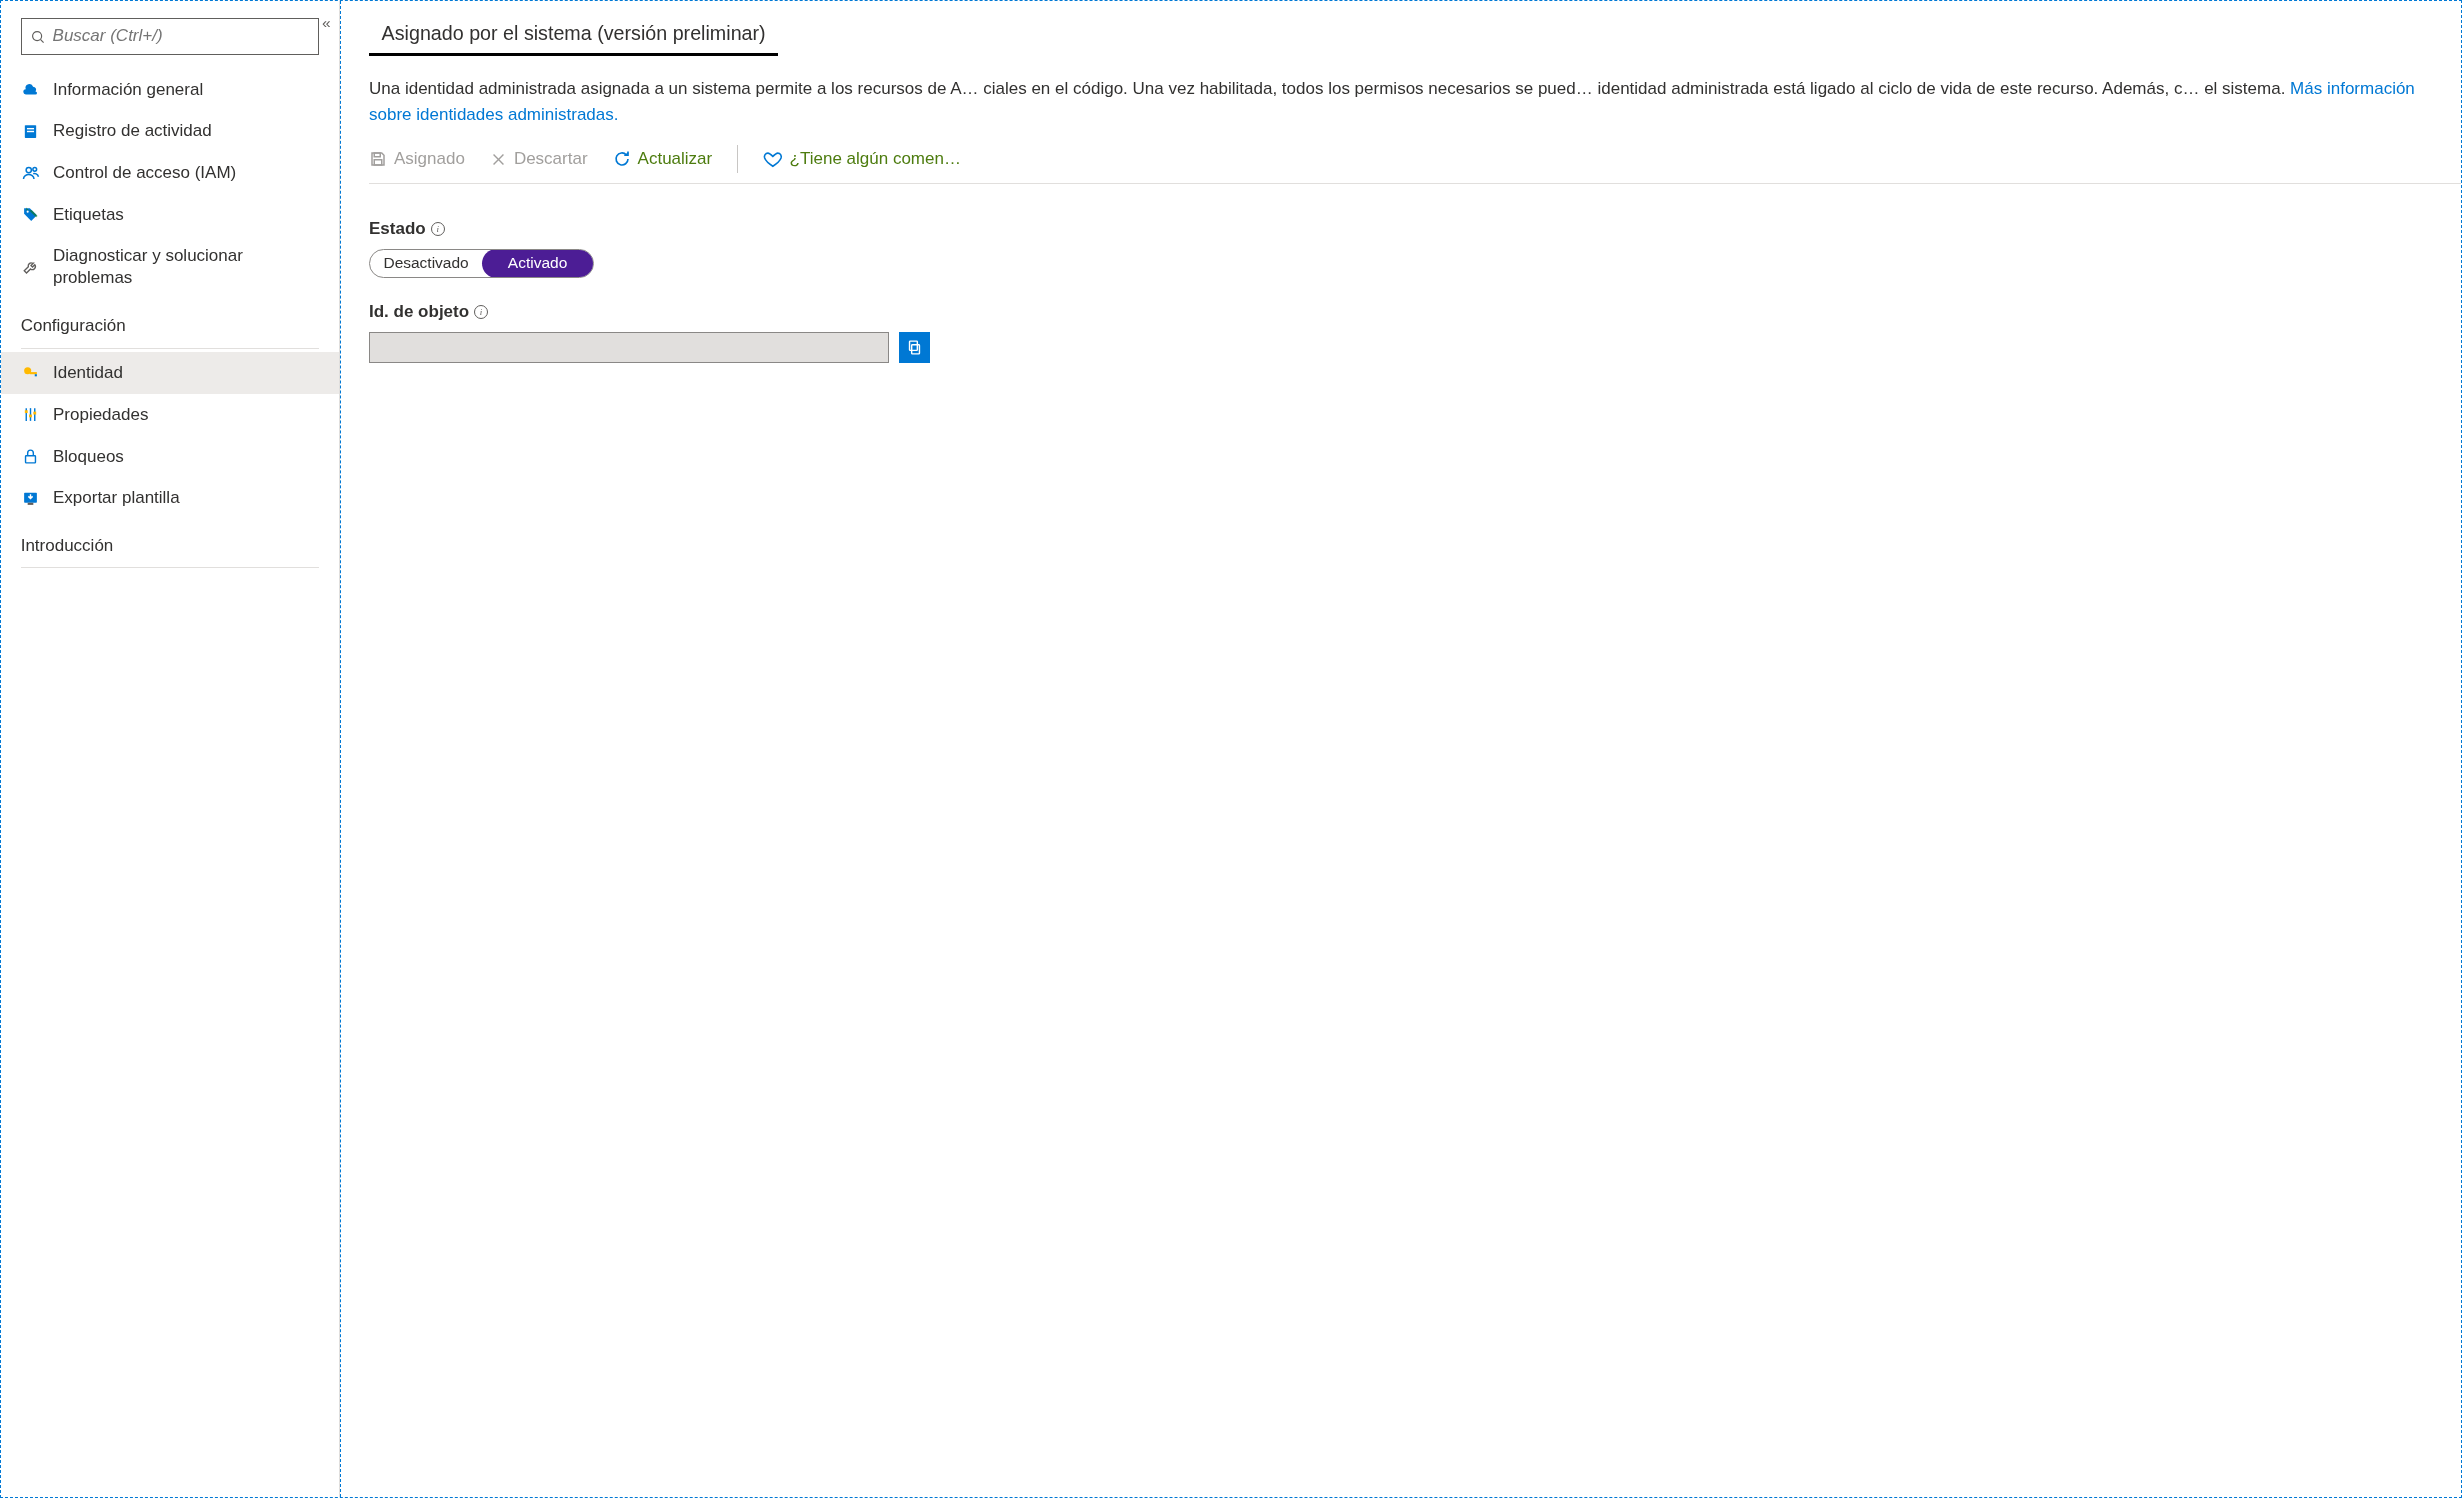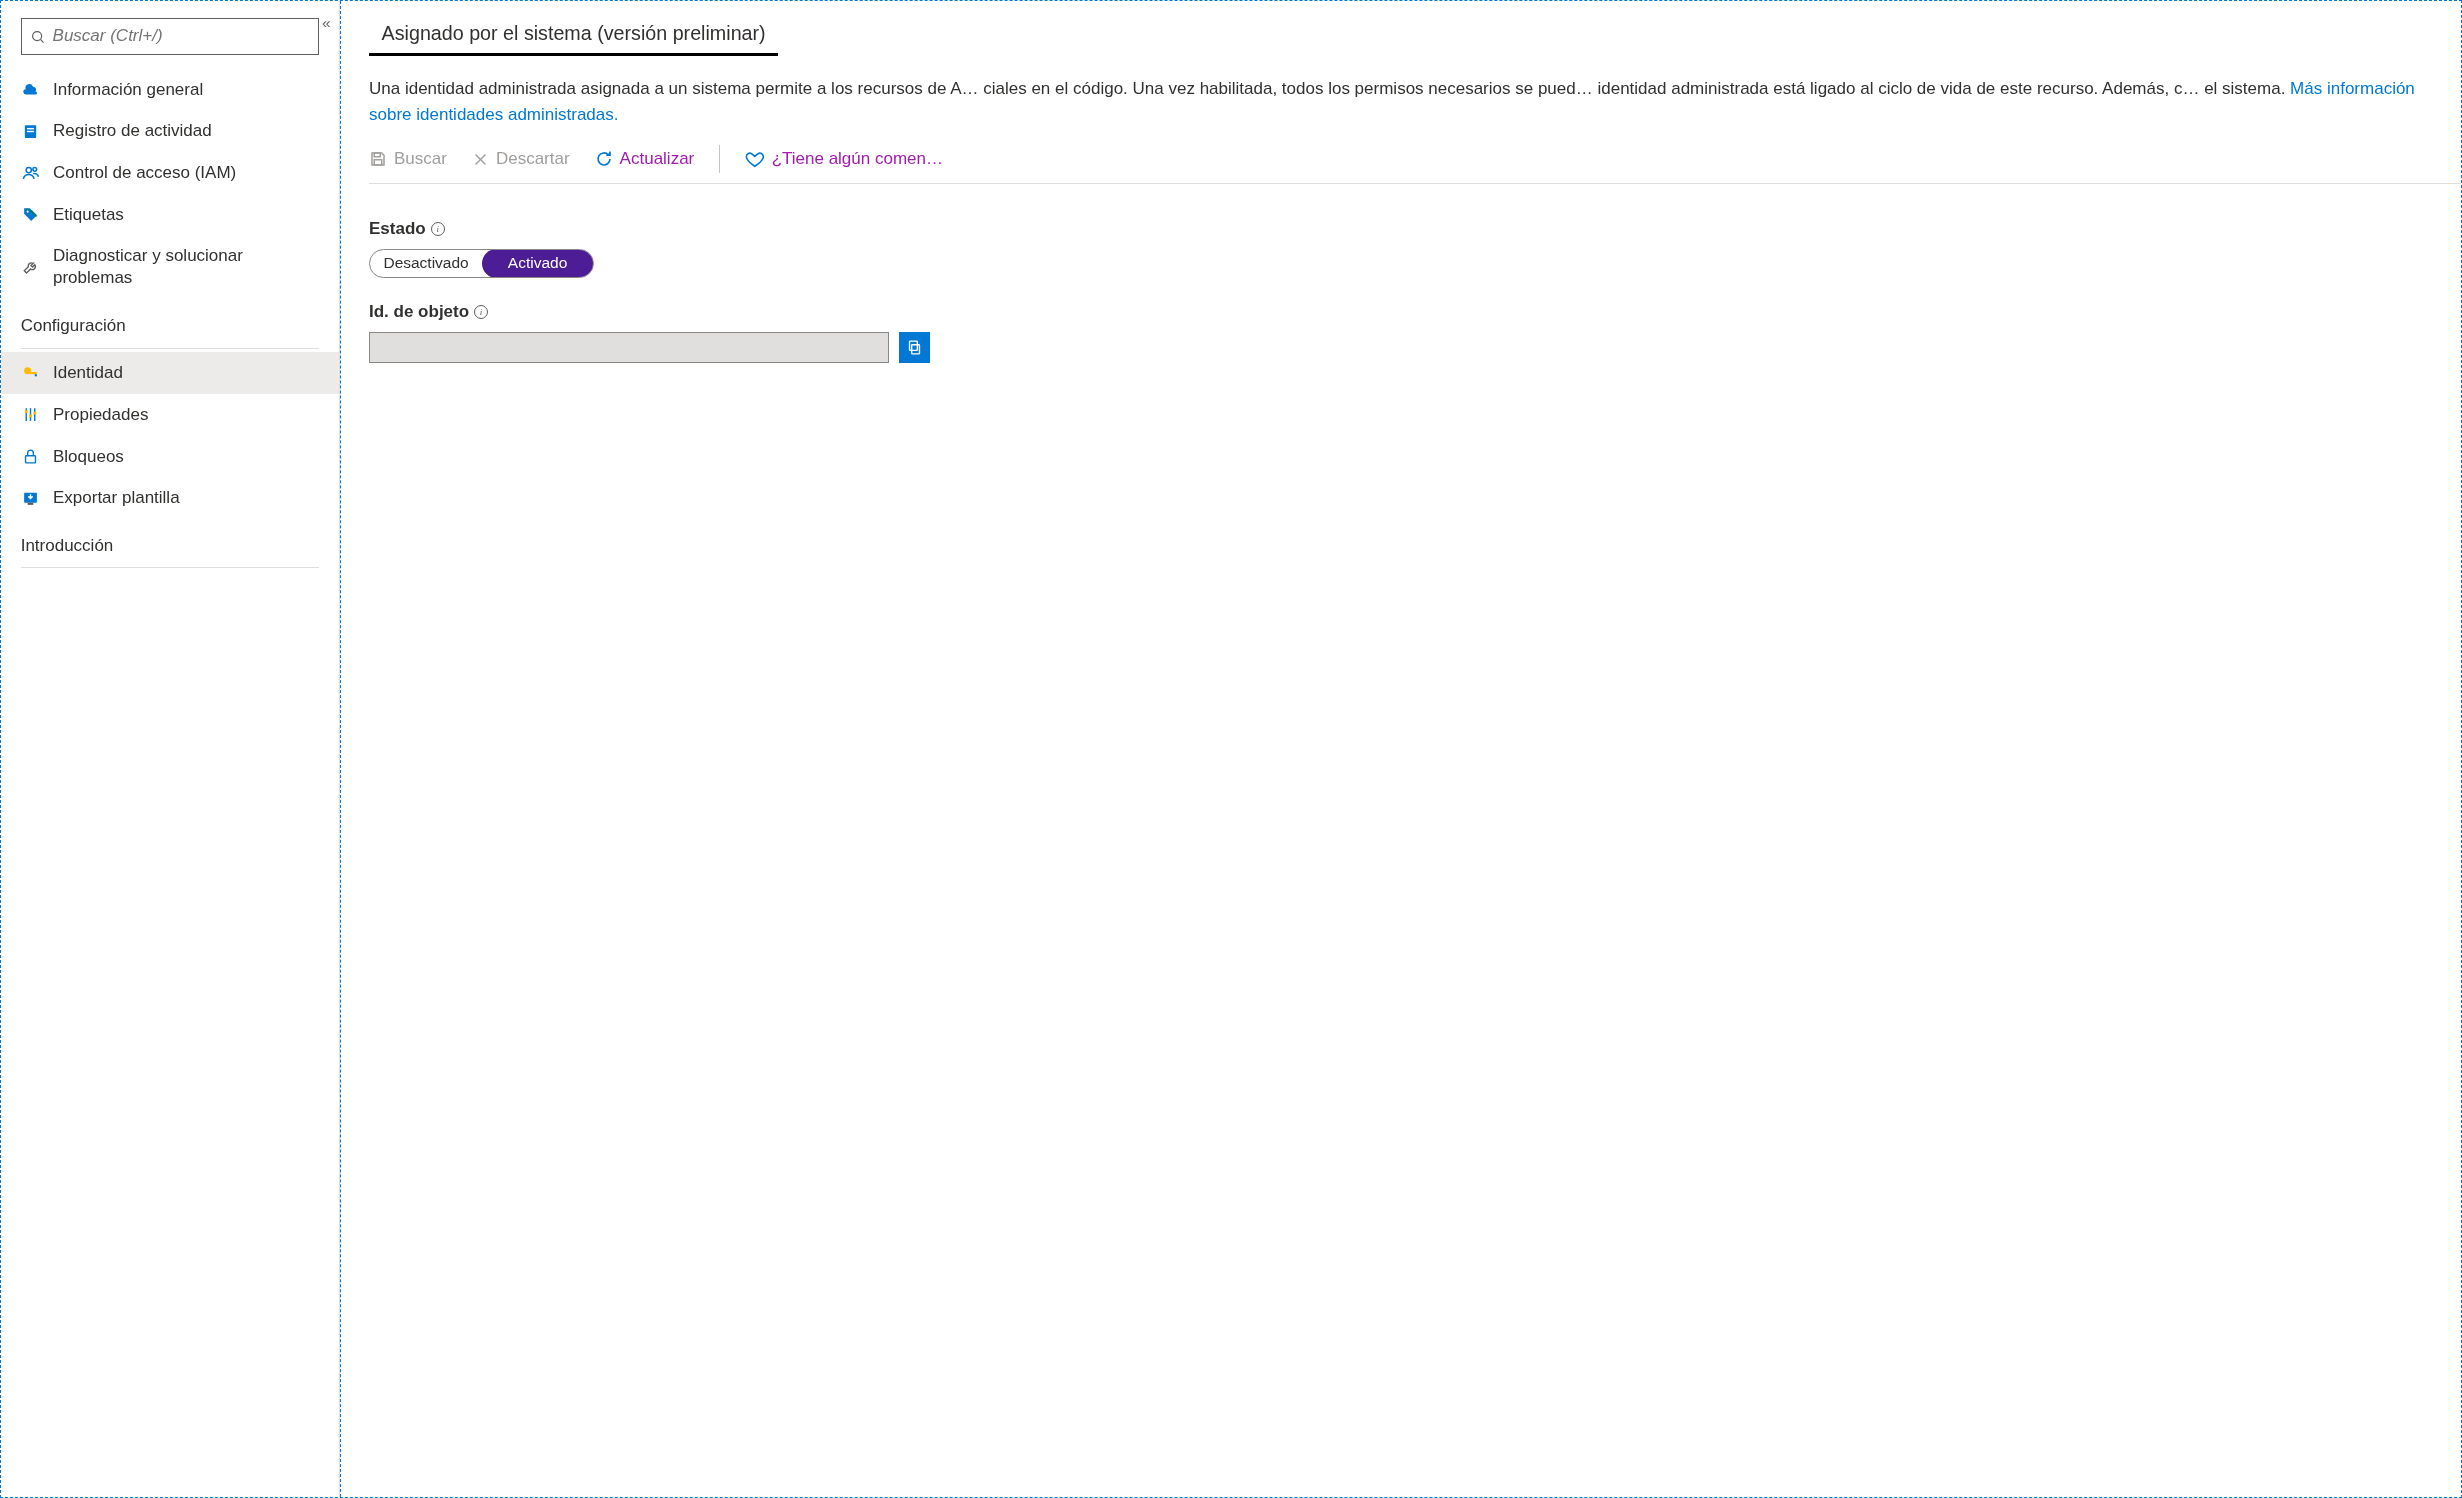--- a/index.html
+++ b/index.html
@@ -124,21 +124,21 @@
       padding-bottom: 9.8px;
       gap: 25px;
       margin-bottom: 35px;
     }
     .toolbar-btn {
       display: flex;
       align-items: center;
       gap: 7px;
       cursor: pointer;
       font-size: 17px;
-      color: #a21caf;
+      color: #4d7c0f;
     }
     .toolbar-btn.disabled { color: #a19f9d; cursor: default; }
     .toolbar-btn svg { flex-shrink: 0; }
     .toolbar-sep {
       width: 0.7px;
       height: 28px;
       background: #c8c6c4;
     }
     .field-group { margin-bottom: 24px; }
     .field-label {
@@ -344,21 +344,21 @@
       <a href="#">Más información sobre identidades administradas.</a>
     </p>
 
     <div class="toolbar">
       <div class="toolbar-btn disabled">
         <svg width="18" height="18" viewBox="0 0 24 24" fill="none" stroke="#a19f9d" stroke-width="2">
             <path d="M4 4h13l3 3v13H4z"></path>
             <rect x="7" y="4" width="8" height="5"></rect>
             <rect x="7" y="13" width="10" height="7"></rect>
           </svg>
-        <span>Buscar</span>
+        <span>Asignado</span>
       </div>
       <div class="toolbar-btn disabled">
         <svg width="17" height="17" viewBox="0 0 24 24" fill="none" stroke="#a19f9d" stroke-width="2">
             <line x1="5" y1="5" x2="19" y2="19"></line>
             <line x1="19" y1="5" x2="5" y2="19"></line>
           </svg>
         <span>Descartar</span>
       </div>
       <div class="toolbar-btn">
         <svg width="18" height="18" viewBox="0 0 24 24" fill="none" stroke="#0078d4" stroke-width="2.2">

